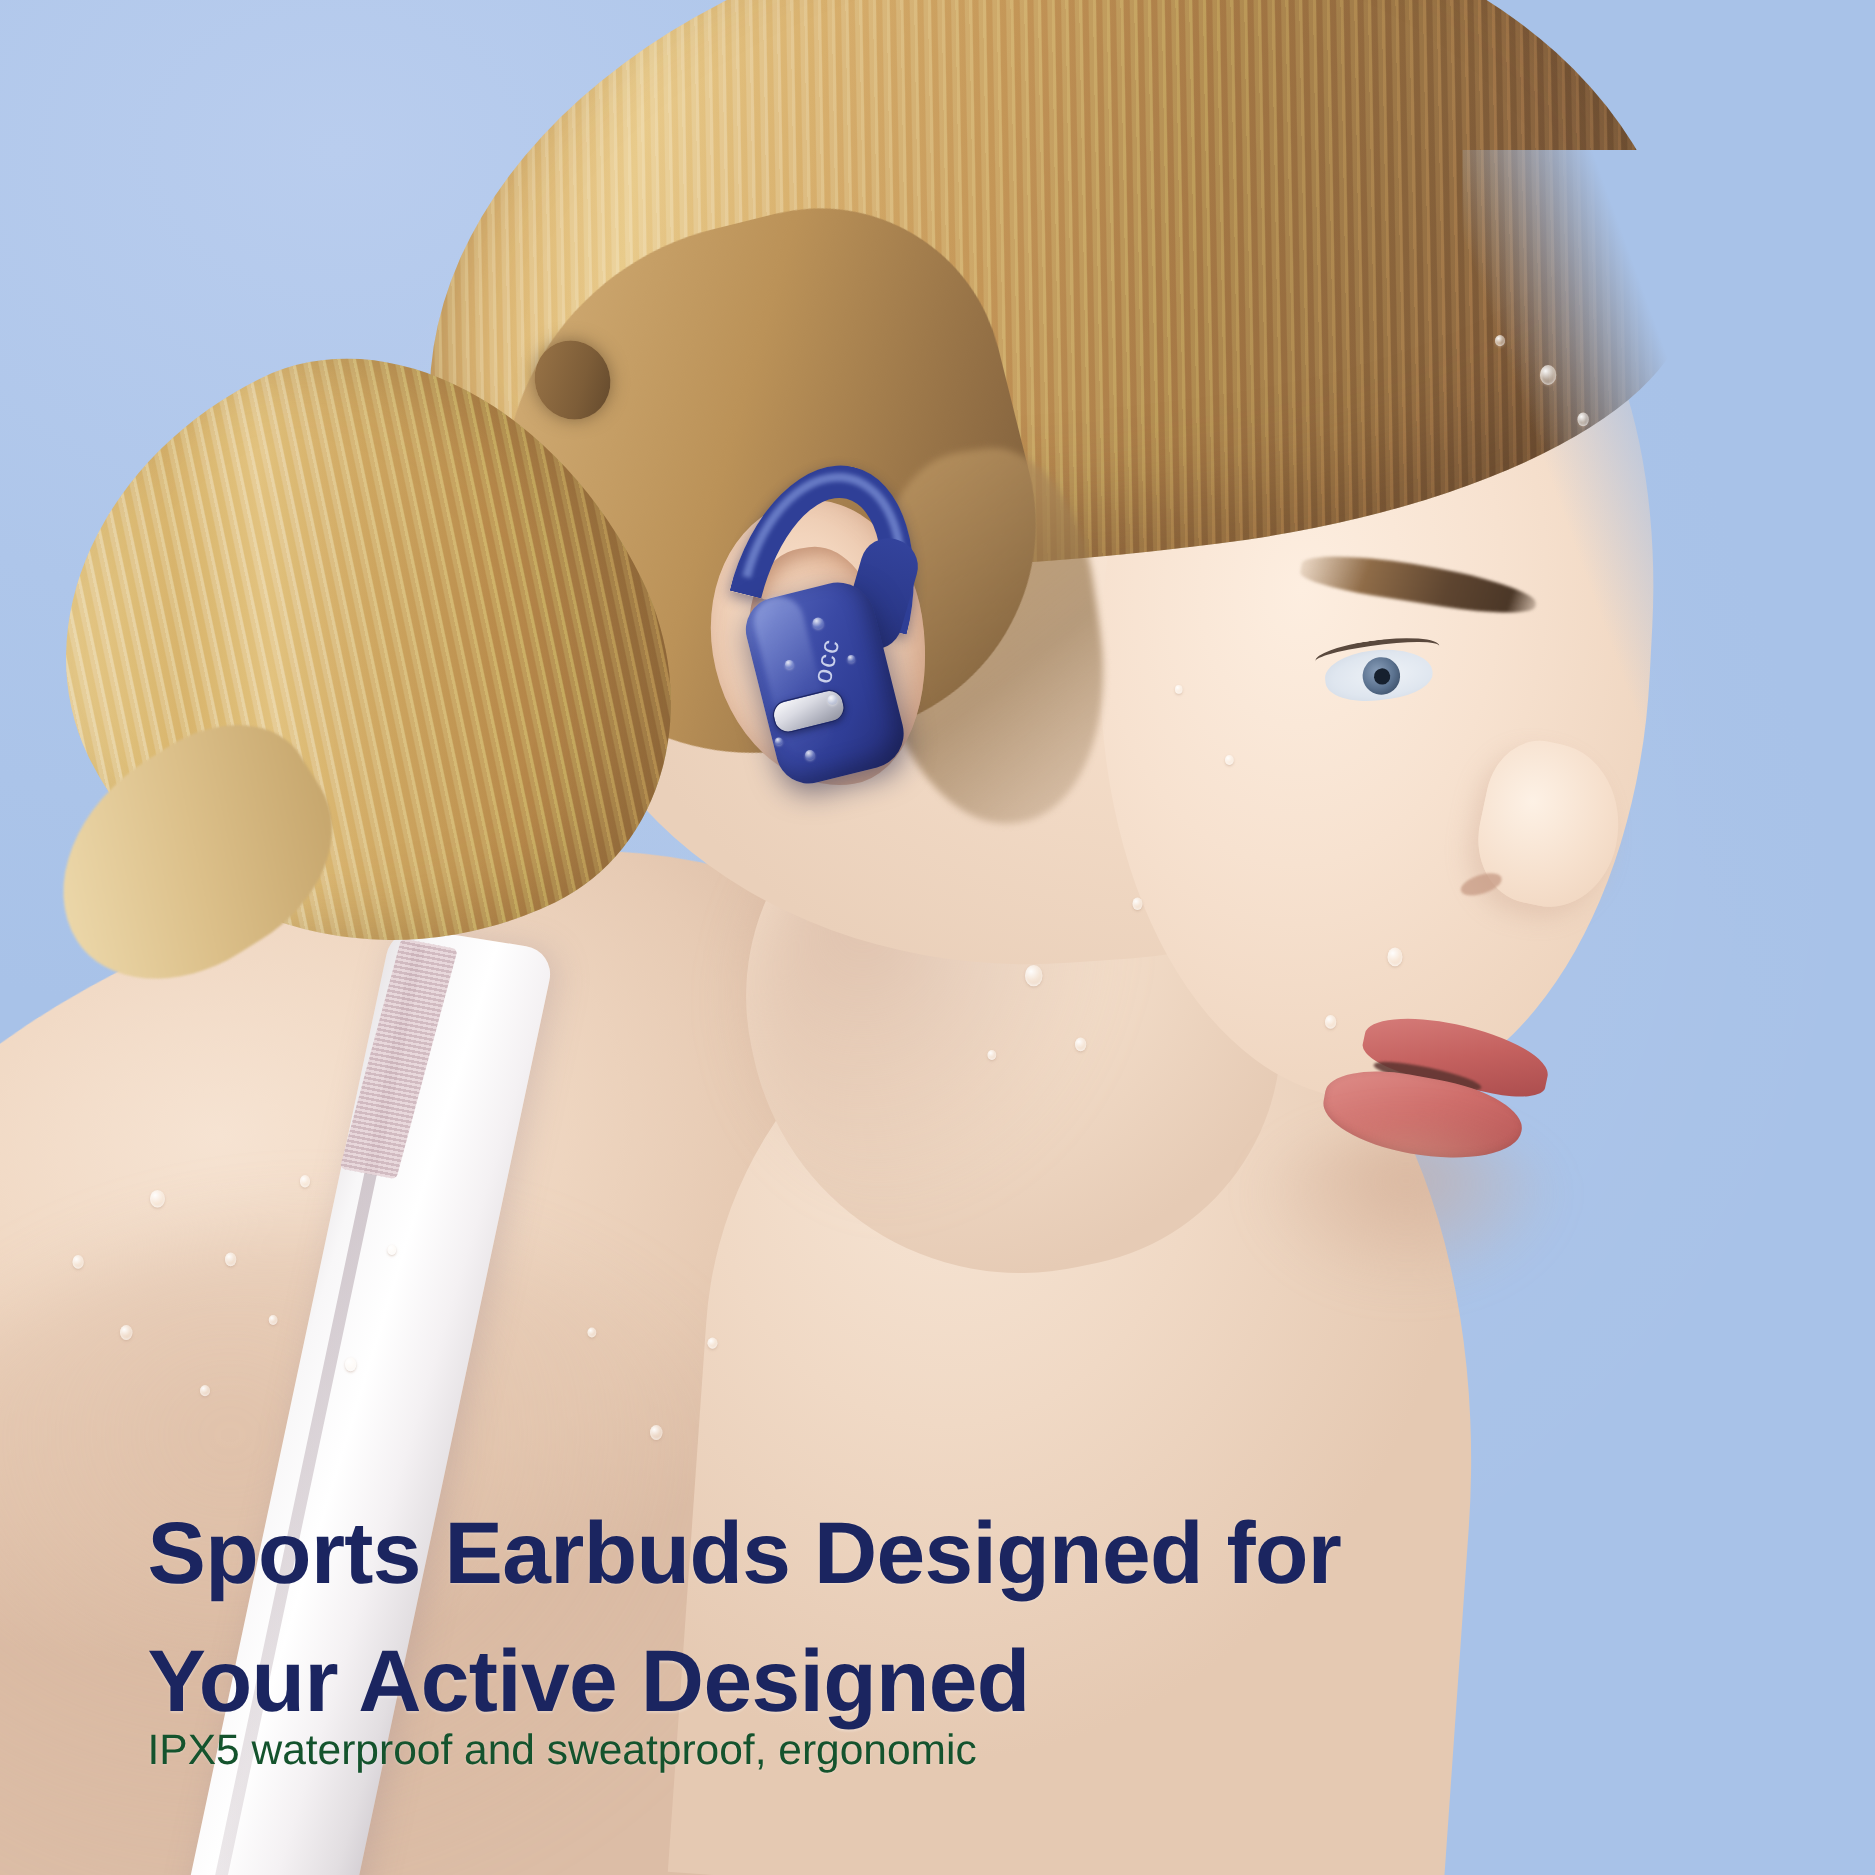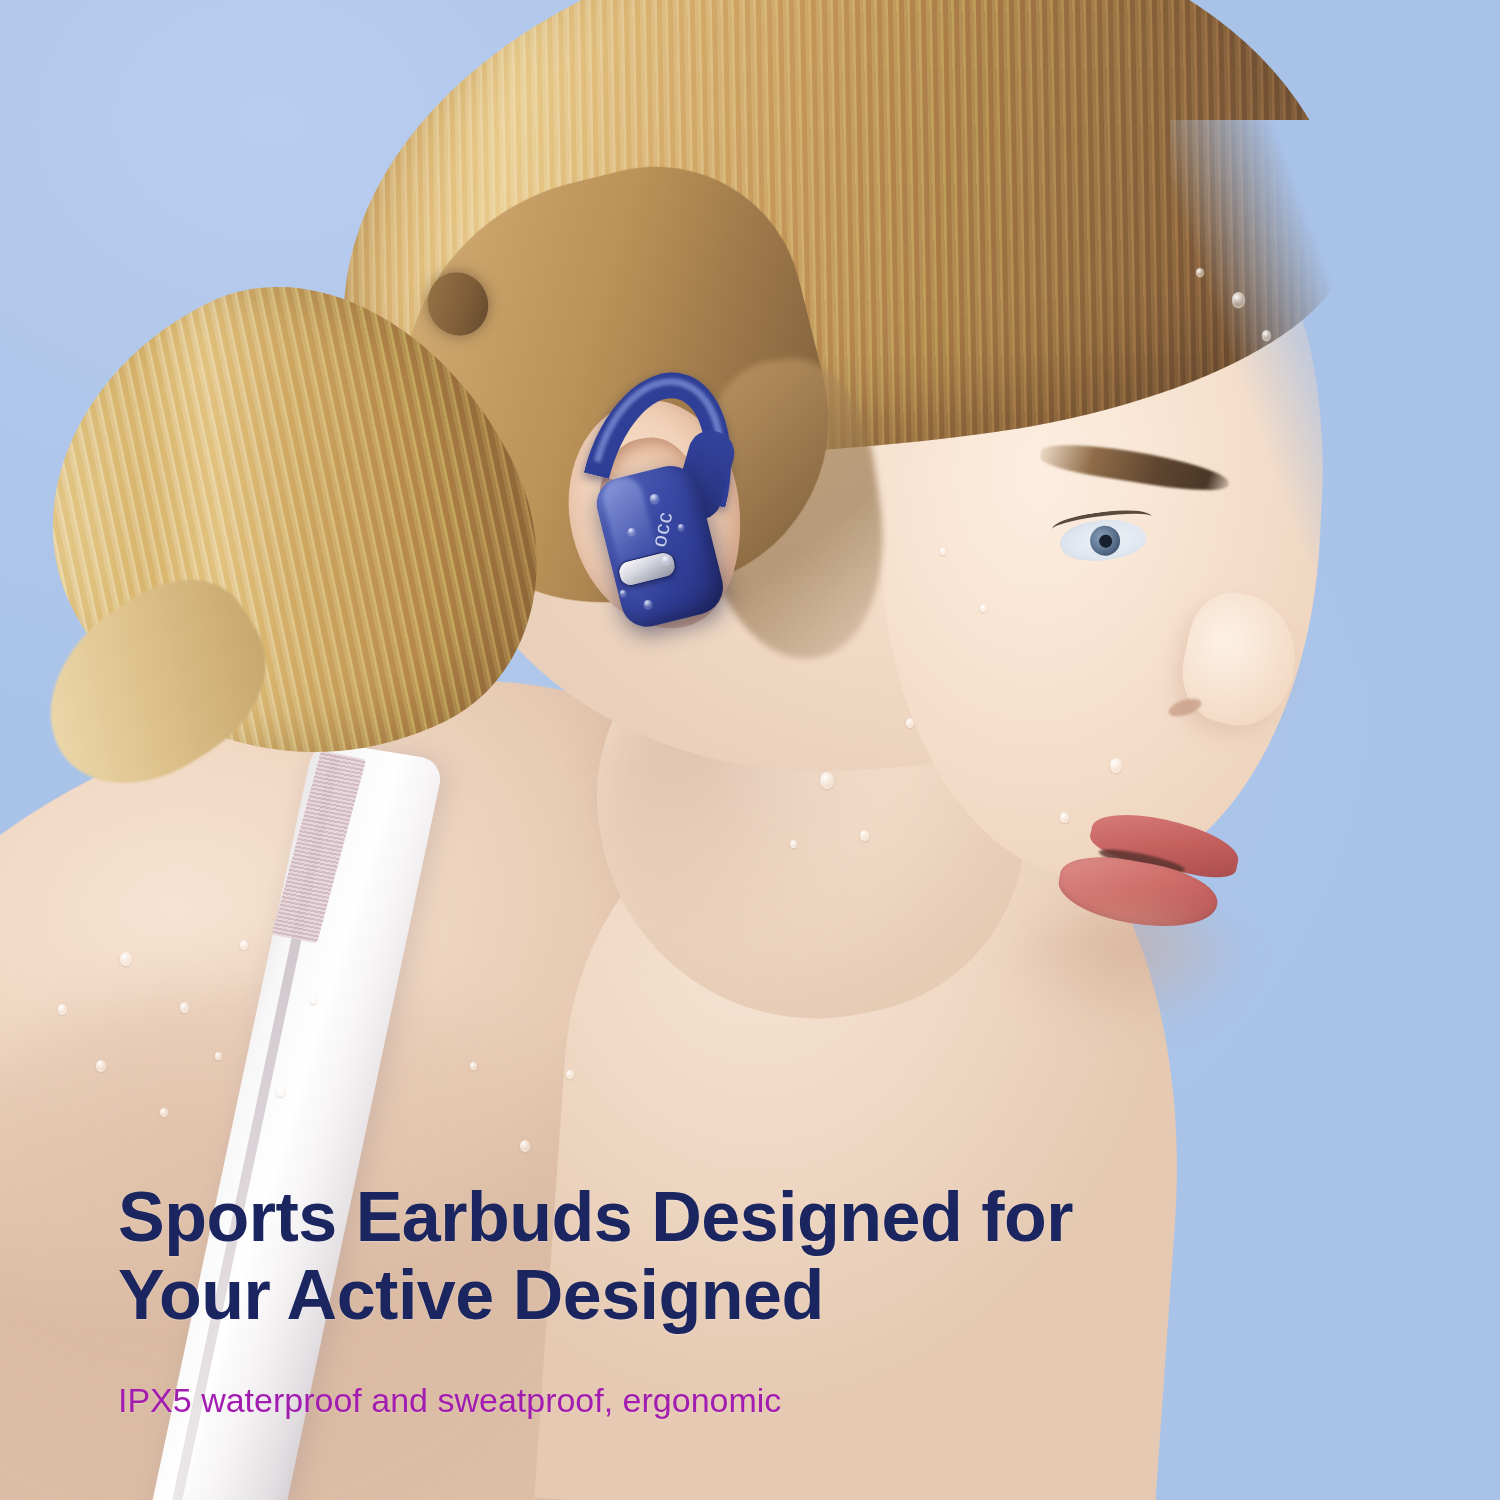--- a/index.html
+++ b/index.html
@@ -541,27 +541,27 @@
     top: 1178px;
     width: 1200px;
     color: #1b2560;
     font-size: 70px;
     font-weight: bold;
     line-height: 1.12;
     letter-spacing: -0.5px;
     font-family: "Liberation Sans", sans-serif;
     text-shadow: 0 1px 2px rgba(255,255,255,0.28);
   }
-  .headline .l1, .headline .l2 { display: block; }
+  .headline .l1, .headline .l2 { display: block; margin-top: 25px; }
   .subtitle {
     position: absolute;
     left: 118px;
     top: 1378px;
     width: 900px;
-    color: #a21caf;
+    color: #14532d;
     font-size: 34px;
     line-height: 1.34;
     font-family: "Liberation Sans", sans-serif;
     text-shadow: 0 1px 2px rgba(255,255,255,0.25);
   }
   .subtitle .s1, .subtitle .s2 { display: block; }
 </style>
 </head>
 <body>
 

